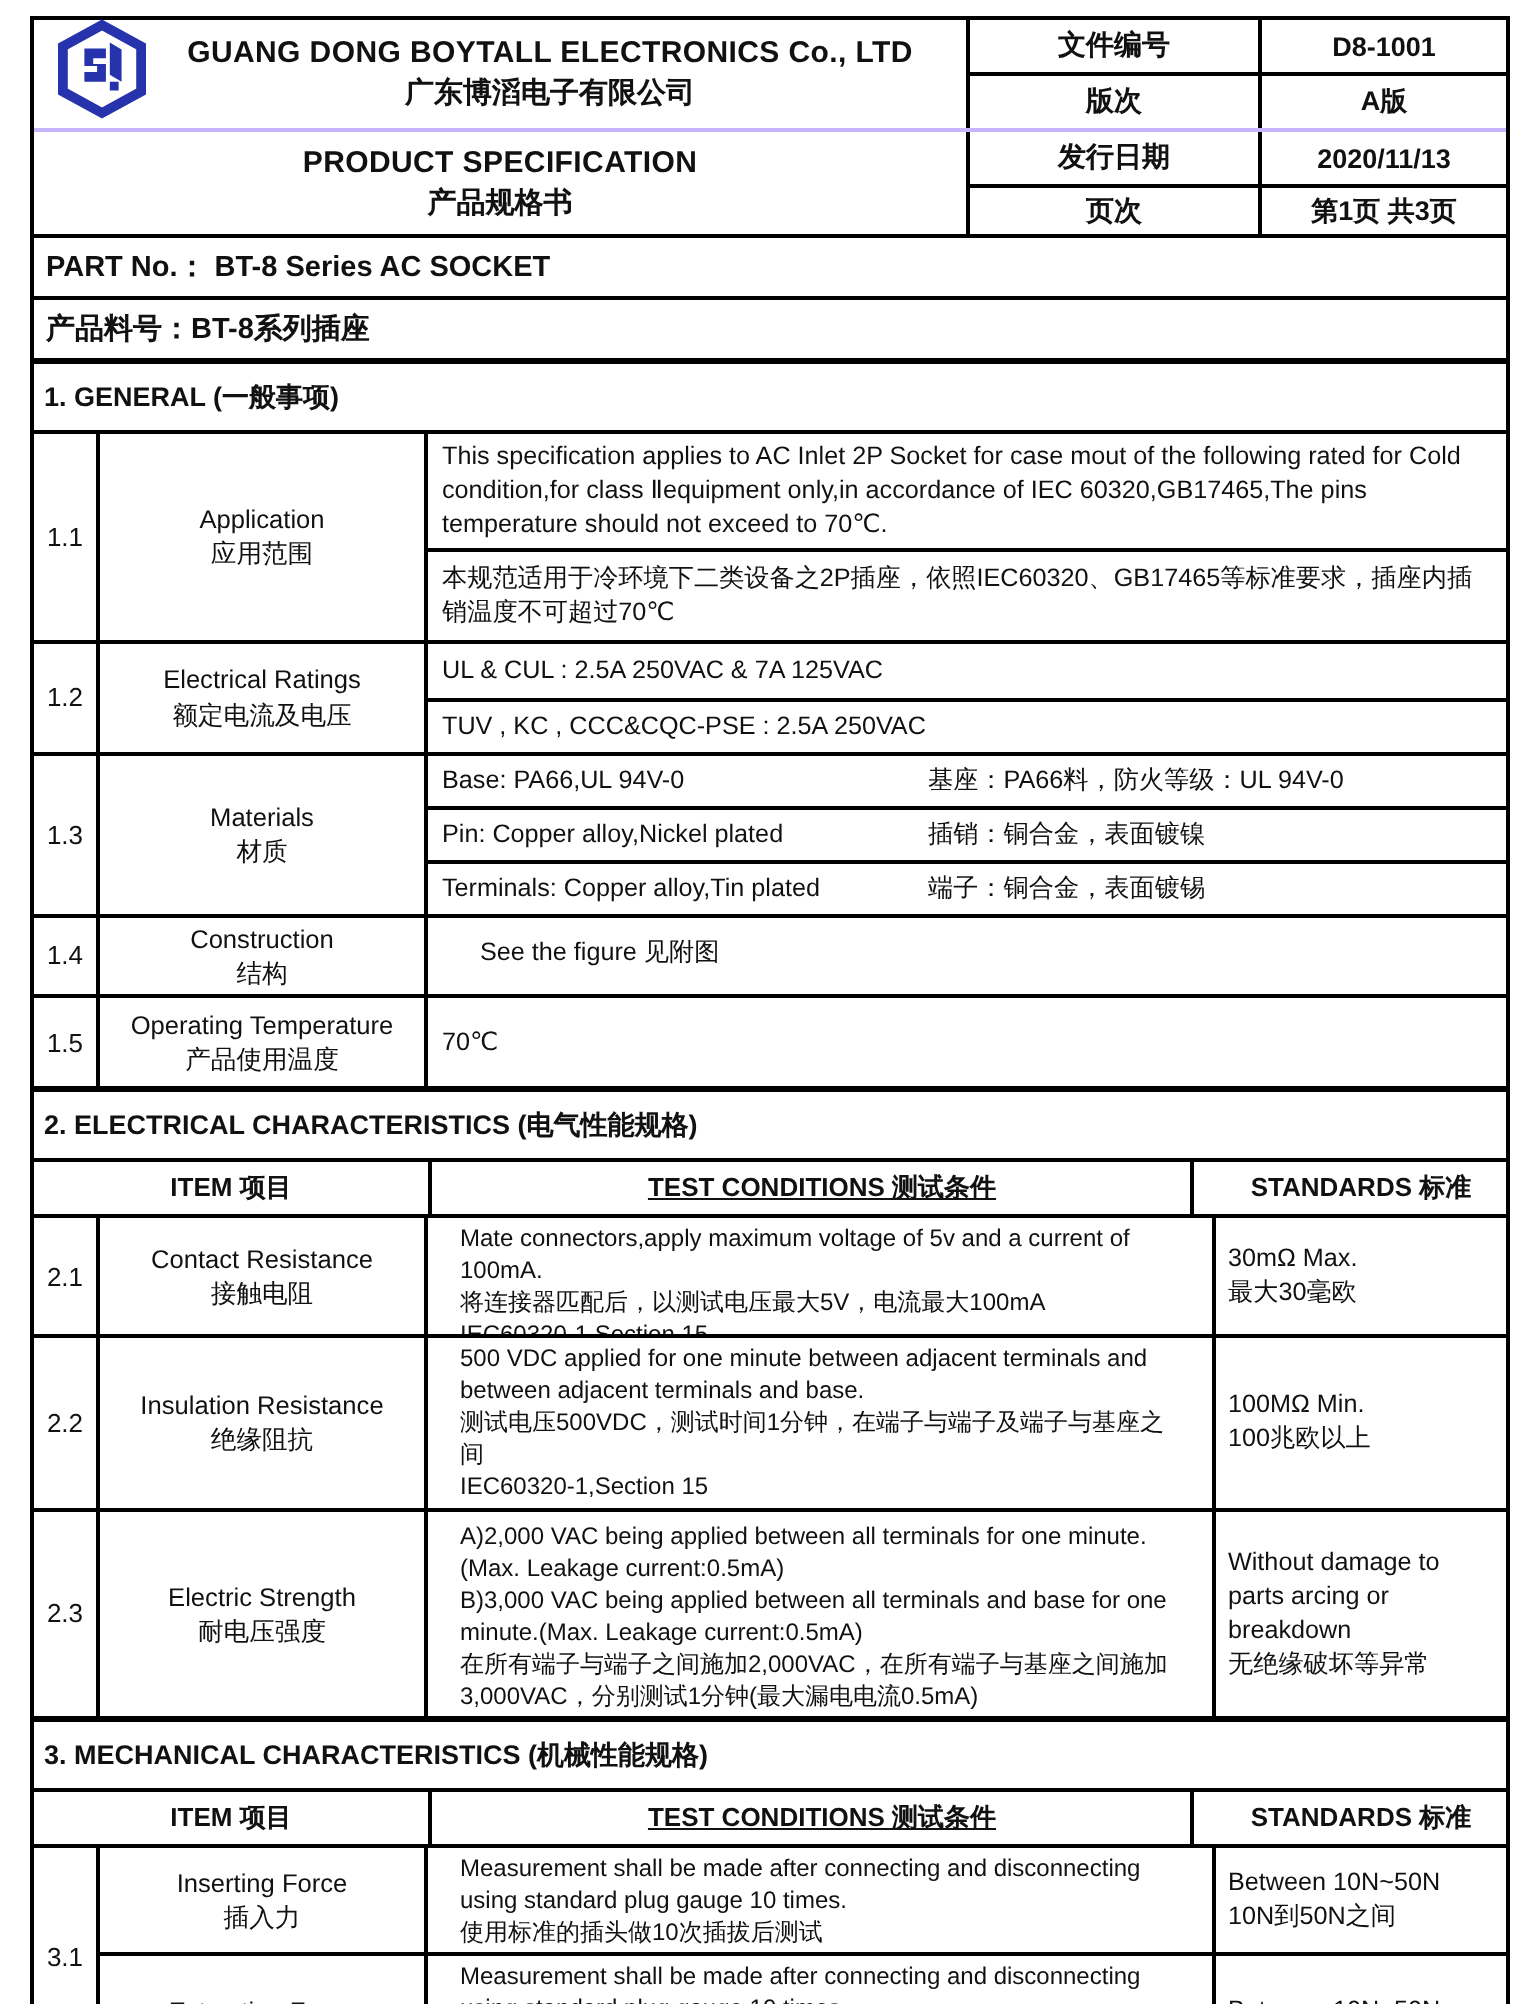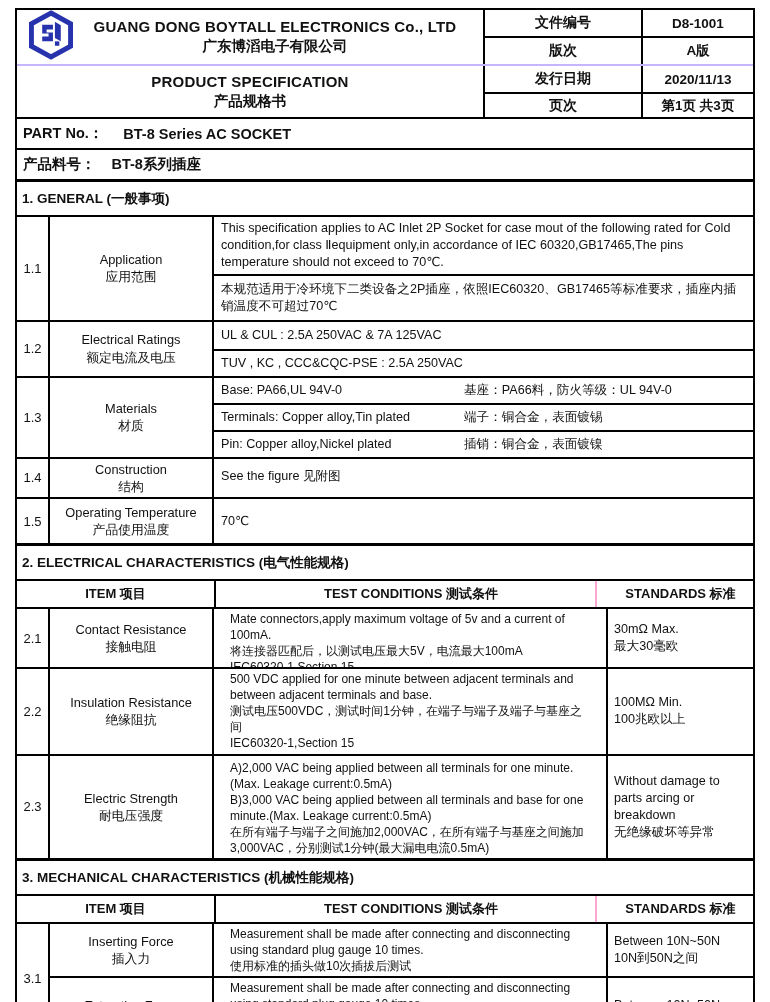--- a/index.html
+++ b/index.html
@@ -22,34 +22,34 @@
     padding:4px 8px 4px 58px; text-align:center;
   }
   .hdr-left.noLogo { padding-left:8px; }
   .logo { position:absolute; left:12px; top:50%; transform:translateY(-50%); }
   .co-en { font-size:15px; font-weight:bold; letter-spacing:0.2px; }
   .co-cn { font-size:14.5px; font-weight:bold; margin-top:2px; }
   .hdr-right { flex:1; display:flex; flex-direction:column; }
   .hdr-row { flex:1; display:flex; min-height:26px; }
   .hdr-row + .hdr-row { border-top:2px solid #000; }
   .hdr-label {
-    width:158px; flex:none; border-right:2px solid #000;
+    width:146px; flex:none; border-right:2px solid #000;
     display:flex; align-items:center; justify-content:center;
     font-size:14px; font-weight:bold;
   }
   .hdr-value {
     flex:1; display:flex; align-items:center; justify-content:center;
     font-size:13.5px; font-weight:bold;
   }
   .half1 { height:54px; }
   .half2 { height:53px; }
 
   
   .bar { min-height:29px; display:flex; align-items:center; padding:3px 6px;
-         font-size:14.5px; font-weight:bold;gap:16px; }
+         font-size:14.5px; font-weight:bold; }
 
   
   .sec-title { min-height:33px; display:flex; align-items:center; padding:4px 5px;
                font-size:13.5px; font-weight:bold; }
 
   
   .row { display:flex; }
   .row + .row { border-top:2px solid #000; }
   .c-num {
     width:33px; flex:none; border-right:2px solid #000;
@@ -68,21 +68,21 @@
   .sub.min25 { min-height:25px; }
   .pair { display:flex; align-items:center; min-height:19px; }
   .pair-en { width:243px; flex:none; }
   .pair-cn { flex:1; }
 
   
   .ch-head { display:flex; font-weight:bold; font-size:13px;gap:11px; }
   .ch-head > div { display:flex; align-items:center; justify-content:center;
                    min-height:26px; padding:2px; }
   .h-item { width:199px; flex:none; border-right:2px solid #000; }
-  .h-test { flex:1; border-right:2px solid #f9a8d4; }
+  .h-test { flex:1; border-right:2px solid #000000;text-decoration:underline; }
   .h-std  { width:145px; flex:none; }
   .c-test { flex:1; min-width:0; border-right:2px solid #000;
             padding:2px 16px; font-size:12px; line-height:1.34; }
   .c-std  { width:145px; flex:none; padding:3px 6px; font-size:12.6px; line-height:1.35;
             display:flex; flex-direction:column; justify-content:center; }
   .clip   { height:58px; overflow:hidden; }
   .c-group { flex:1; min-width:0; display:flex; flex-direction:column; }
   .g-row { display:flex; flex:1; }
   .g-row + .g-row { border-top:2px solid #000; }
   .g-row .c-item { }
@@ -184,41 +184,41 @@
     </div>
     <div class="c-body">
       <div class="sub min25">
         <div class="pair">
           <span class="pair-en">Base: PA66,UL 94V-0</span>
           <span class="pair-cn">基座：PA66料，防火等级：UL 94V-0</span>
         </div>
       </div>
       <div class="sub min25">
         <div class="pair">
+          <span class="pair-en">Pin: Copper alloy,Nickel plated</span>
+          <span class="pair-cn">插销：铜合金，表面镀镍</span>
+        </div>
+      </div>
+      <div class="sub min25">
+        <div class="pair">
           <span class="pair-en">Terminals: Copper alloy,Tin plated</span>
           <span class="pair-cn">端子：铜合金，表面镀锡</span>
         </div>
       </div>
-      <div class="sub min25">
-        <div class="pair">
-          <span class="pair-en">Pin: Copper alloy,Nickel plated</span>
-          <span class="pair-cn">插销：铜合金，表面镀镍</span>
-        </div>
-      </div>
     </div>
   </div>
 
   <div class="row">
     <div class="c-num">1.4</div>
     <div class="c-item">
       <span>Construction</span>
       <span>结构</span>
     </div>
     <div class="c-body">
-      <div class="sub" style="min-height:36px;">See the figure  见附图</div>
+      <div class="sub" style="min-height:36px;margin-left:19px;">See the figure  见附图</div>
     </div>
   </div>
 
   <div class="row">
     <div class="c-num">1.5</div>
     <div class="c-item">
       <span>Operating Temperature</span>
       <span>产品使用温度</span>
     </div>
     <div class="c-body">

